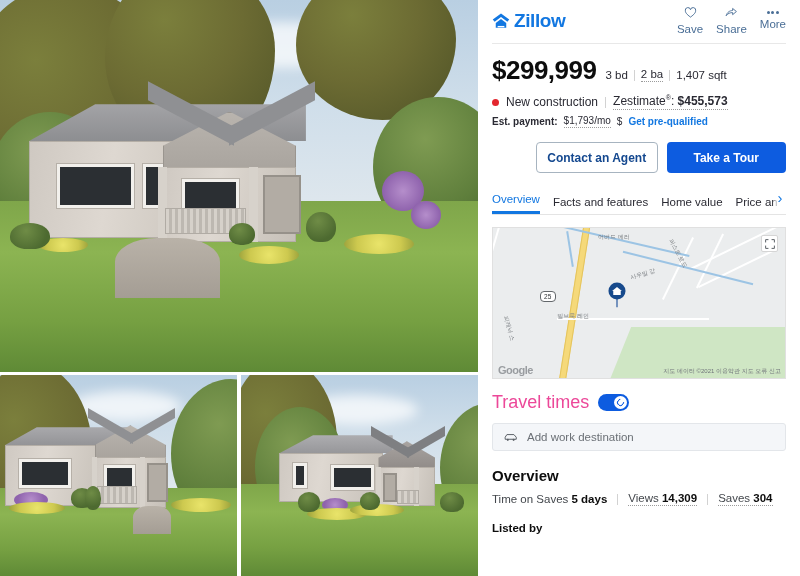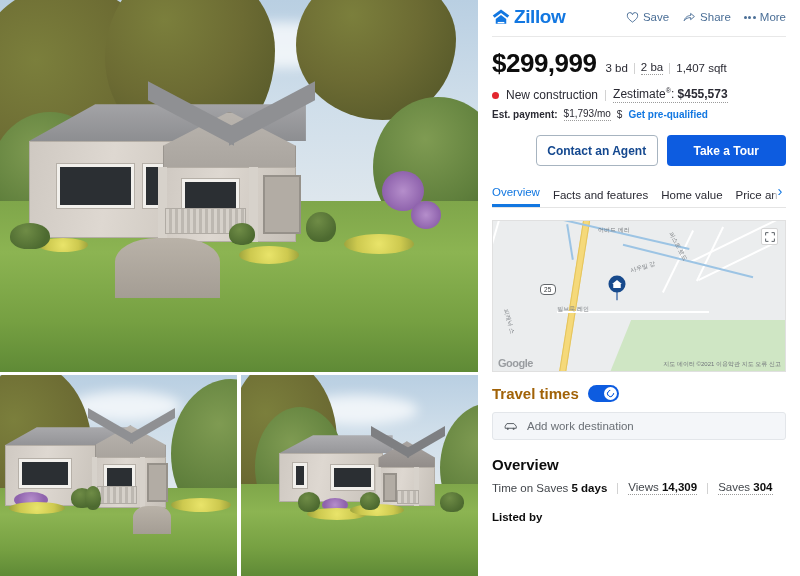--- a/index.html
+++ b/index.html
@@ -70,21 +70,21 @@
 
   
   .panel { width: 322px; height: 576px; background: #fff; position: relative; }
   .panelInner { padding: 0 14px; }
 
   .topbar { display: flex; align-items: center; justify-content: space-between; padding: 6px 14px 8px 14px; }
   .logo { display: flex; align-items: center; gap: 4px; }
   .logoMark { width: 18px; height: 18px; }
   .logoText { font-size: 19px; font-weight: bold; color: #1277e1; letter-spacing: -0.4px; }
   .actions { display: flex; align-items: center; gap: 13px; }
-  .action { display: flex; align-items: center; gap: 4px; color: #4a6e96; font-size: 11.5px; cursor: pointer; }
+  .action { display: flex; align-items: center; gap: 4px; color: #4a6e96; font-size: 11.5px; cursor: pointer; flex-direction: column; }
   .action svg { display: block; }
   .dots { display: flex; gap: 1.5px; align-items: center; }
   .dots i { width: 3px; height: 3px; border-radius: 50%; background: #4a6e96; display: block; }
 
   .divider { height: 1px; background: #e8e8e8; margin: 0 14px; }
 
   .priceRow { display: flex; align-items: baseline; gap: 9px; margin-top: 11px; }
   .price { font-size: 26px; font-weight: bold; color: #0d0d0d; letter-spacing: -0.5px; }
   .facts { display: flex; align-items: center; gap: 6px; font-size: 11.5px; color: #2a2a33; }
   .vbar { width: 1px; height: 11px; background: #d2d2d2; display: inline-block; }
@@ -152,21 +152,21 @@
     border: 1px solid rgba(0,0,0,0.25);
   }
   .svLabel {
     position: absolute; left: 0; right: 0; bottom: 5px; text-align: center;
     font-size: 8.5px; color: #fff; font-weight: bold; text-shadow: 0 1px 2px rgba(0,0,0,0.8);
   }
   .gLogo { position: absolute; left: 5px; bottom: 2px; font-size: 11px; font-weight: bold; color: #8b8f93; letter-spacing: -0.5px; opacity: .85; }
   .attrib { position: absolute; right: 4px; bottom: 2px; font-size: 6px; color: #70747a; }
 
   .travelHead { display: flex; align-items: center; gap: 9px; margin-top: 13px; }
-  .travelTitle { font-size: 15px; font-weight: bold; color: #a16207; }
+  .travelTitle { font-size: 18px; font-weight: normal; color: #ec4899; }
   .toggle {
     width: 31px; height: 17px; border-radius: 9px; background: #0d5ce0; position: relative; cursor: pointer;
   }
   .knob {
     position: absolute; right: 2px; top: 2px; width: 13px; height: 13px; border-radius: 50%; background: #fff;
     display: flex; align-items: center; justify-content: center;
   }
   .knob::after { content: ""; width: 5px; height: 5px; border-radius: 50%; border: 1.5px solid #0d5ce0; border-top-color: transparent; transform: rotate(40deg); }
   .destField {
     margin-top: 10px; height: 28px; background: #f4f6f9; border: 1px solid #e3e6ea; border-radius: 3px;

